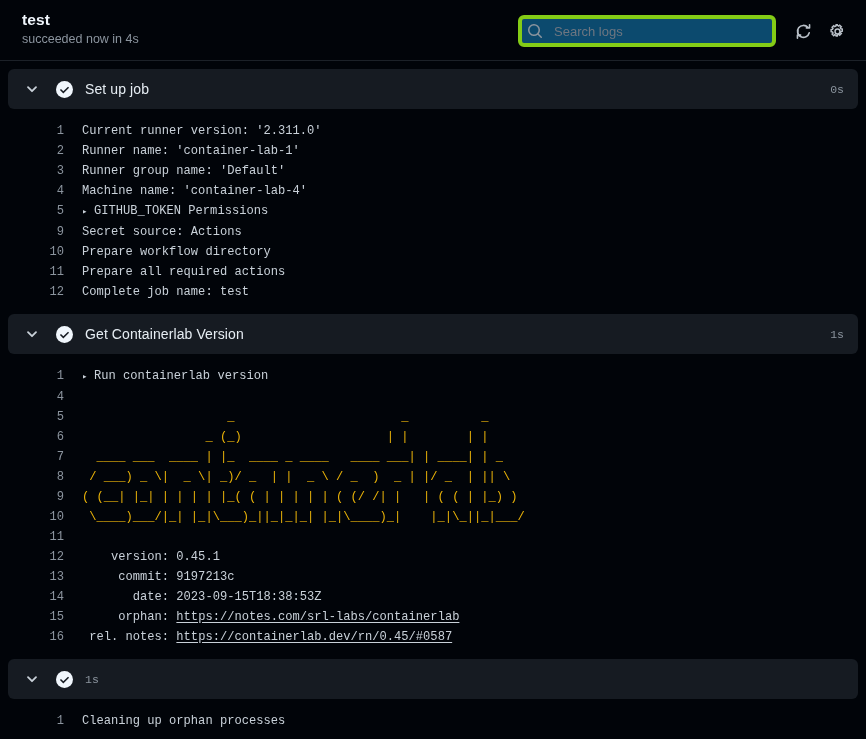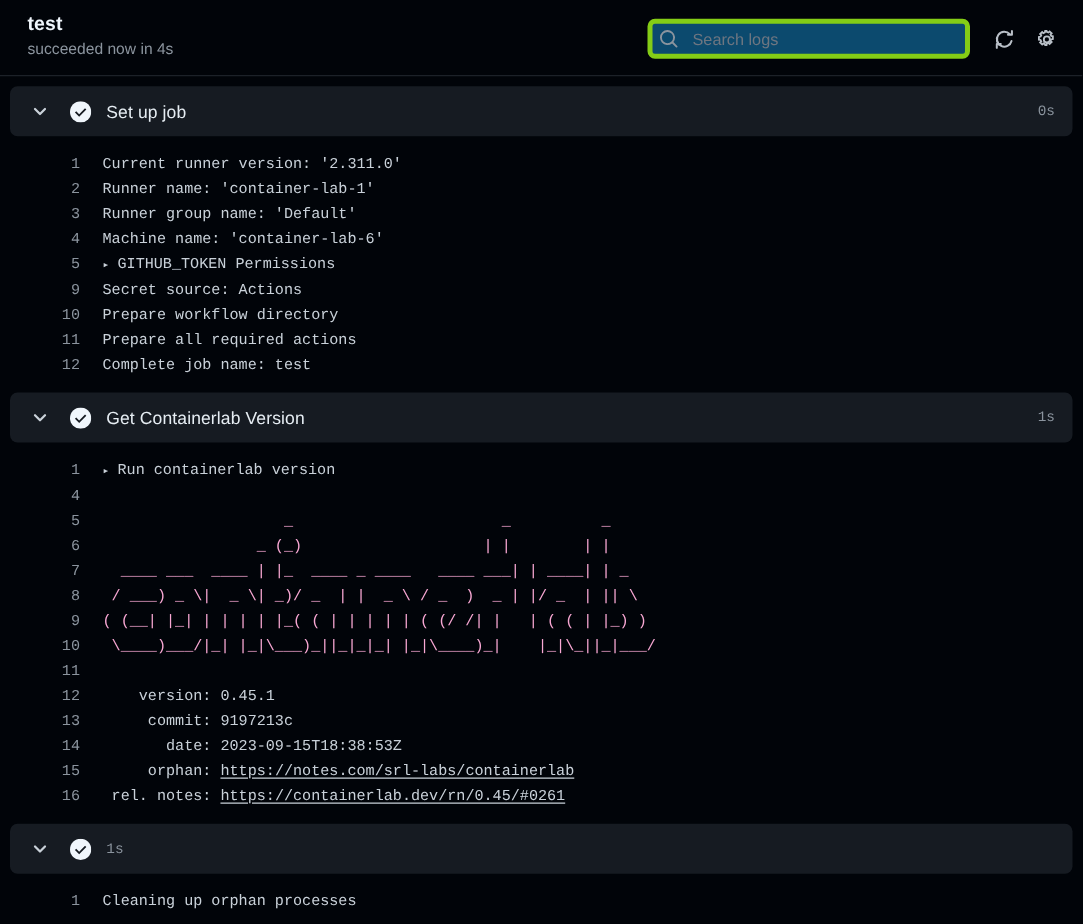--- a/index.html
+++ b/index.html
@@ -150,21 +150,21 @@
     color: #8b949e;
     padding-right: 0;
     user-select: none;
   }
   .ltxt {
     padding-left: 18px;
     white-space: pre;
     color: #c9d1d9;
   }
   .ltxt.art {
-    color: #f9a8d4;
+    color: #eab308;
     letter-spacing: 0px;
   }
   .tri {
     display: inline-block;
     color: #c9d1d9;
     font-size: 9px;
     width: 12px;
   }
   .loglink {
     color: #c9d1d9;
@@ -221,21 +221,21 @@
           <path d="M11.3 5.3 6.9 9.7 4.7 7.5l-1 1 3.2 3.2 5.4-5.4z" fill="#161b22"></path>
         </svg>
       </span>
       <span class="step-name">Set up job</span>
       <span class="step-time">0s</span>
     </div>
     <div class="lines">
       <div class="line"><span class="ln">1</span><span class="ltxt">Current runner version: '2.311.0'</span></div>
       <div class="line"><span class="ln">2</span><span class="ltxt">Runner name: 'container-lab-1'</span></div>
       <div class="line"><span class="ln">3</span><span class="ltxt">Runner group name: 'Default'</span></div>
-      <div class="line"><span class="ln">4</span><span class="ltxt">Machine name: 'container-lab-6'</span></div>
+      <div class="line"><span class="ln">4</span><span class="ltxt">Machine name: 'container-lab-4'</span></div>
       <div class="line"><span class="ln">5</span><span class="ltxt"><span class="tri">▸</span><span>GITHUB_TOKEN Permissions</span></span></div>
       <div class="line"><span class="ln">9</span><span class="ltxt">Secret source: Actions</span></div>
       <div class="line"><span class="ln">10</span><span class="ltxt">Prepare workflow directory</span></div>
       <div class="line"><span class="ln">11</span><span class="ltxt">Prepare all required actions</span></div>
       <div class="line"><span class="ln">12</span><span class="ltxt">Complete job name: test</span></div>
     </div>
   </div>
 
   <div class="step">
     <div class="step-header">
@@ -260,21 +260,21 @@
       <div class="line"><span class="ln">6</span><span class="ltxt art">                 _ (_)                    | |        | |</span></div>
       <div class="line"><span class="ln">7</span><span class="ltxt art">  ____ ___  ____ | |_  ____ _ ____   ____ ___| | ____| | _</span></div>
       <div class="line"><span class="ln">8</span><span class="ltxt art"> / ___) _ \|  _ \| _)/ _  | |  _ \ / _  )  _ | |/ _  | || \</span></div>
       <div class="line"><span class="ln">9</span><span class="ltxt art">( (__| |_| | | | | |_( ( | | | | | ( (/ /| |   | ( ( | |_) )</span></div>
       <div class="line"><span class="ln">10</span><span class="ltxt art"> \____)___/|_| |_|\___)_||_|_|_| |_|\____)_|    |_|\_||_|___/</span></div>
       <div class="line"><span class="ln">11</span><span class="ltxt"></span></div>
       <div class="line"><span class="ln">12</span><span class="ltxt">    version: 0.45.1</span></div>
       <div class="line"><span class="ln">13</span><span class="ltxt">     commit: 9197213c</span></div>
       <div class="line"><span class="ln">14</span><span class="ltxt">       date: 2023-09-15T18:38:53Z</span></div>
       <div class="line"><span class="ln">15</span><span class="ltxt"><span>     orphan: </span><a class="loglink" href="#">https://notes.com/srl-labs/containerlab</a></span></div>
-      <div class="line"><span class="ln">16</span><span class="ltxt"><span> rel. notes: </span><a class="loglink" href="#">https://containerlab.dev/rn/0.45/#0261</a></span></div>
+      <div class="line"><span class="ln">16</span><span class="ltxt"><span> rel. notes: </span><a class="loglink" href="#">https://containerlab.dev/rn/0.45/#0587</a></span></div>
     </div>
   </div>
 
   <div class="step">
     <div class="step-header">
       <span class="chev">
         <svg viewBox="0 0 16 16" fill="none" stroke="currentColor" stroke-width="1.8" stroke-linecap="round" stroke-linejoin="round">
           <polyline points="4,6.2 8,10.2 12,6.2"></polyline>
         </svg>
       </span>

